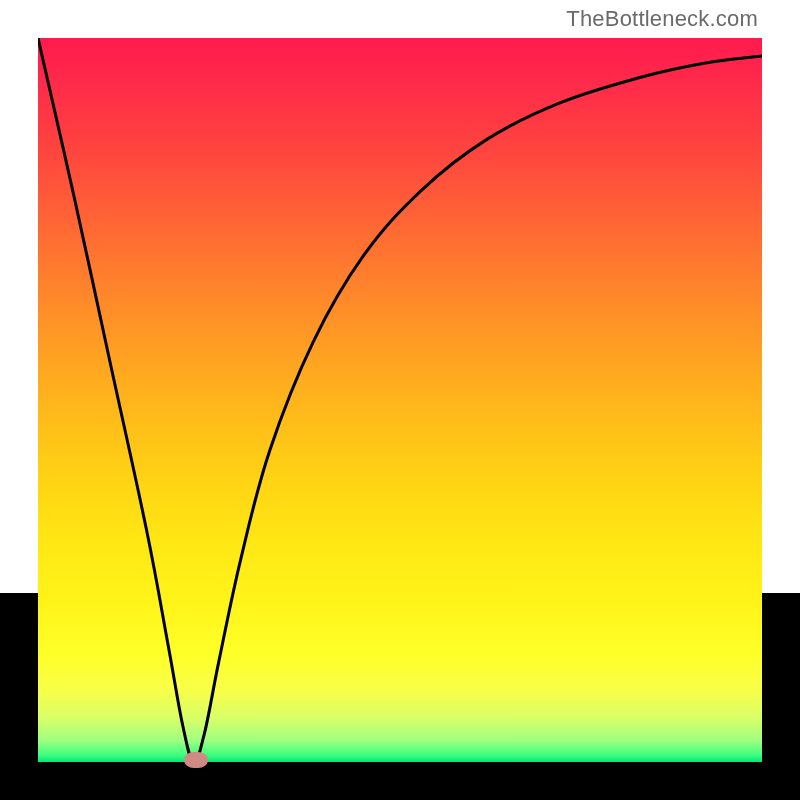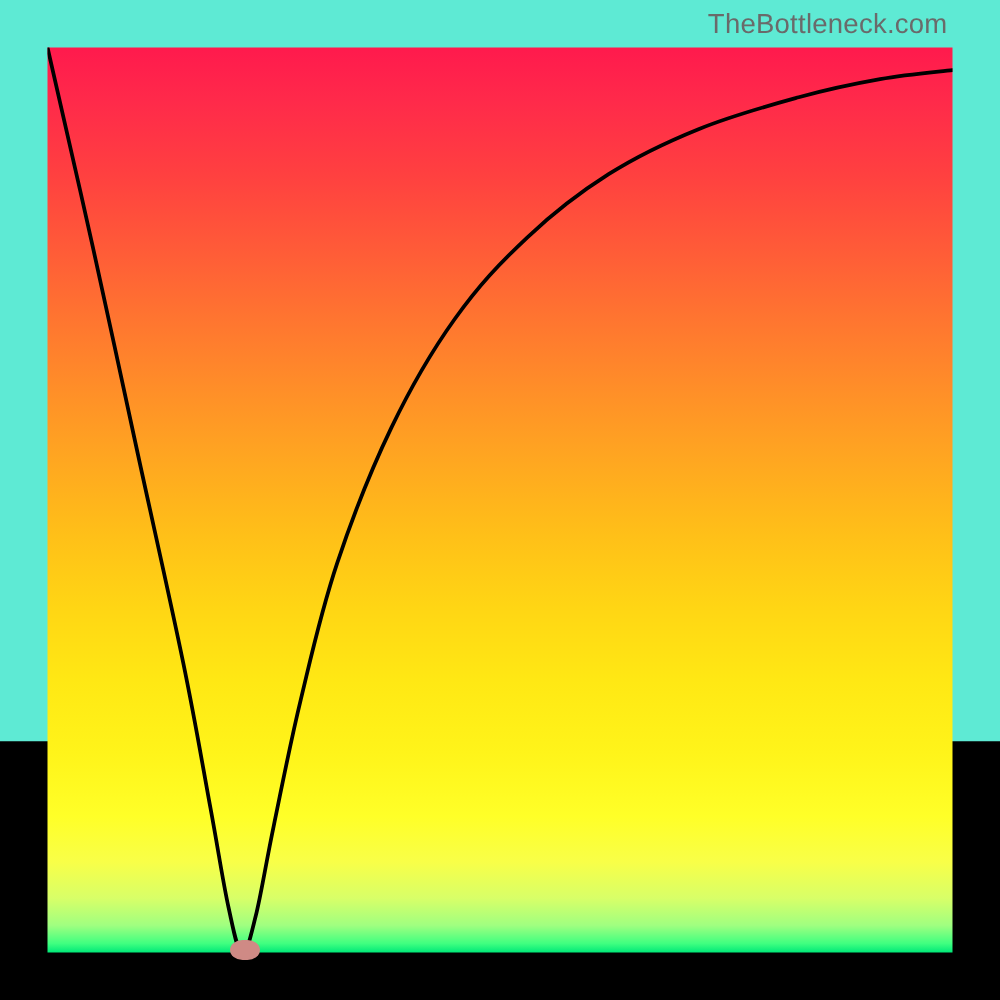--- a/index.html
+++ b/index.html
@@ -7,21 +7,21 @@
     padding: 0;
     width: 800px;
     height: 800px;
     background: #000;
     overflow: hidden;
   }
   .frame {
     position: relative;
     width: 800px;
     height: 593px;
-    background: #5eead4;
+    background: #ffffff;
   }
   .plot-area {
     position: absolute;
     left: 38px;
     top: 38px;
     width: 724px;
     height: 724px;
     background: linear-gradient(to bottom,
       #ff1a4d 0%,
       #ff2a4a 6%,

